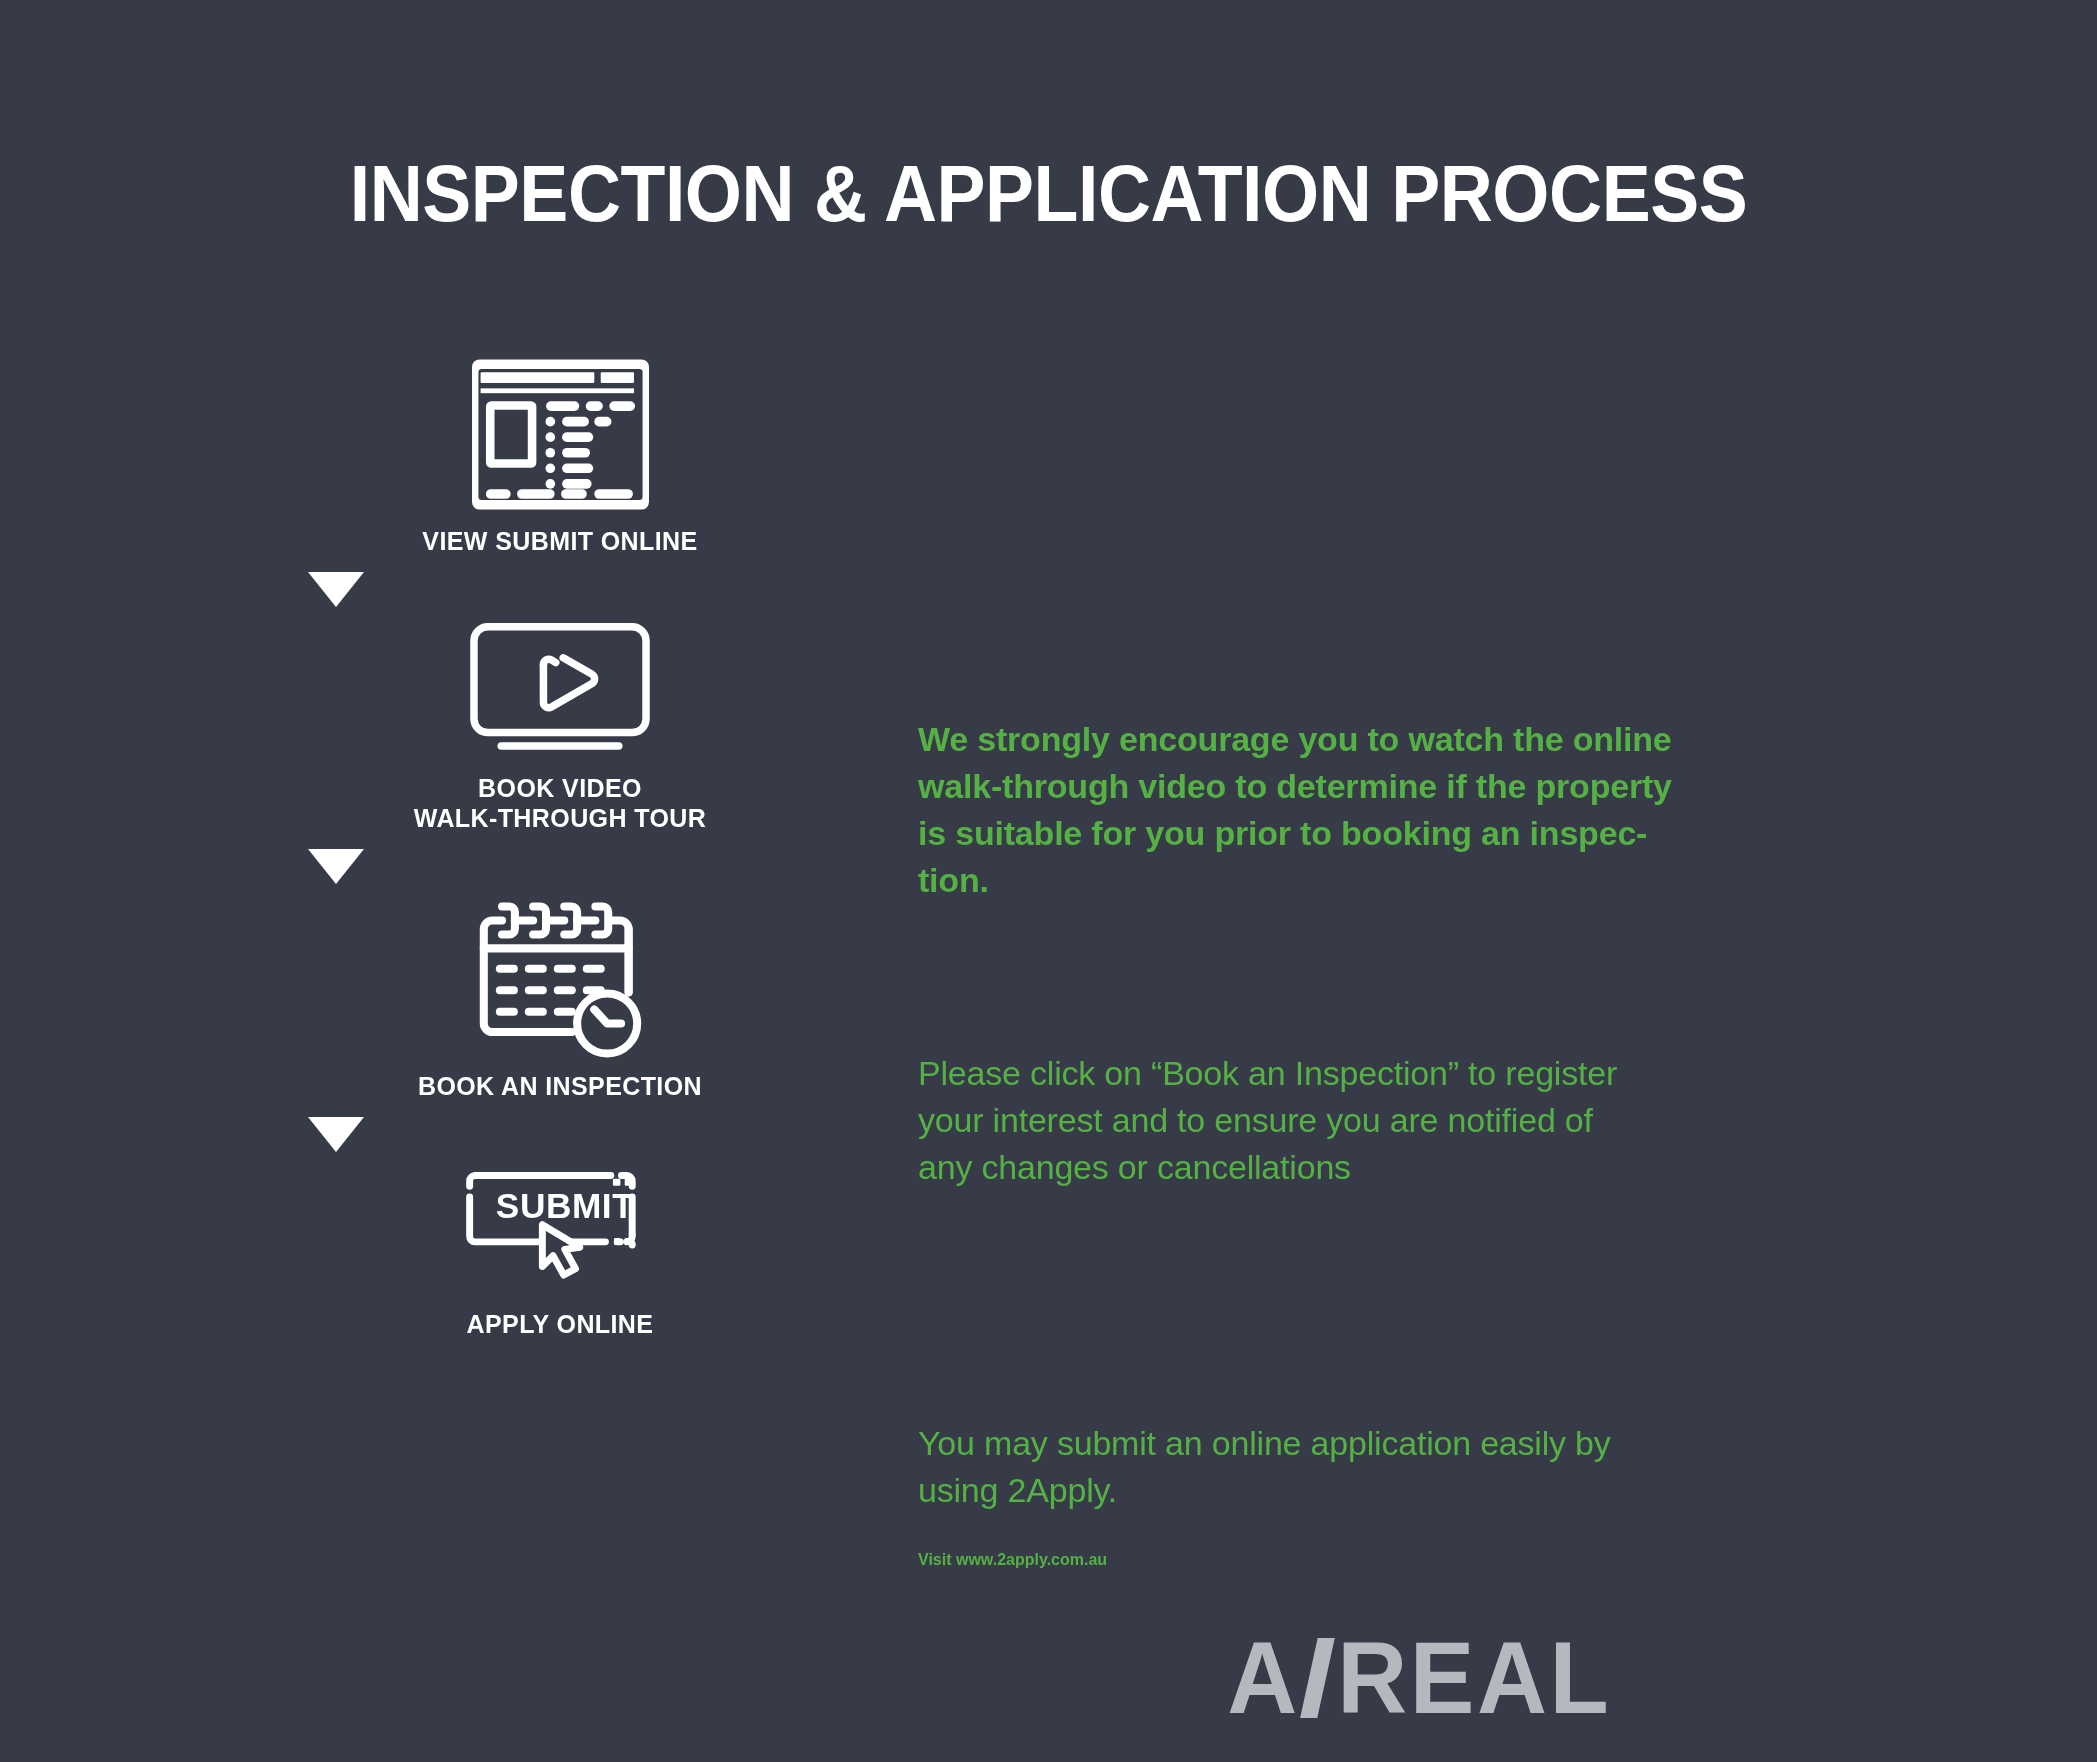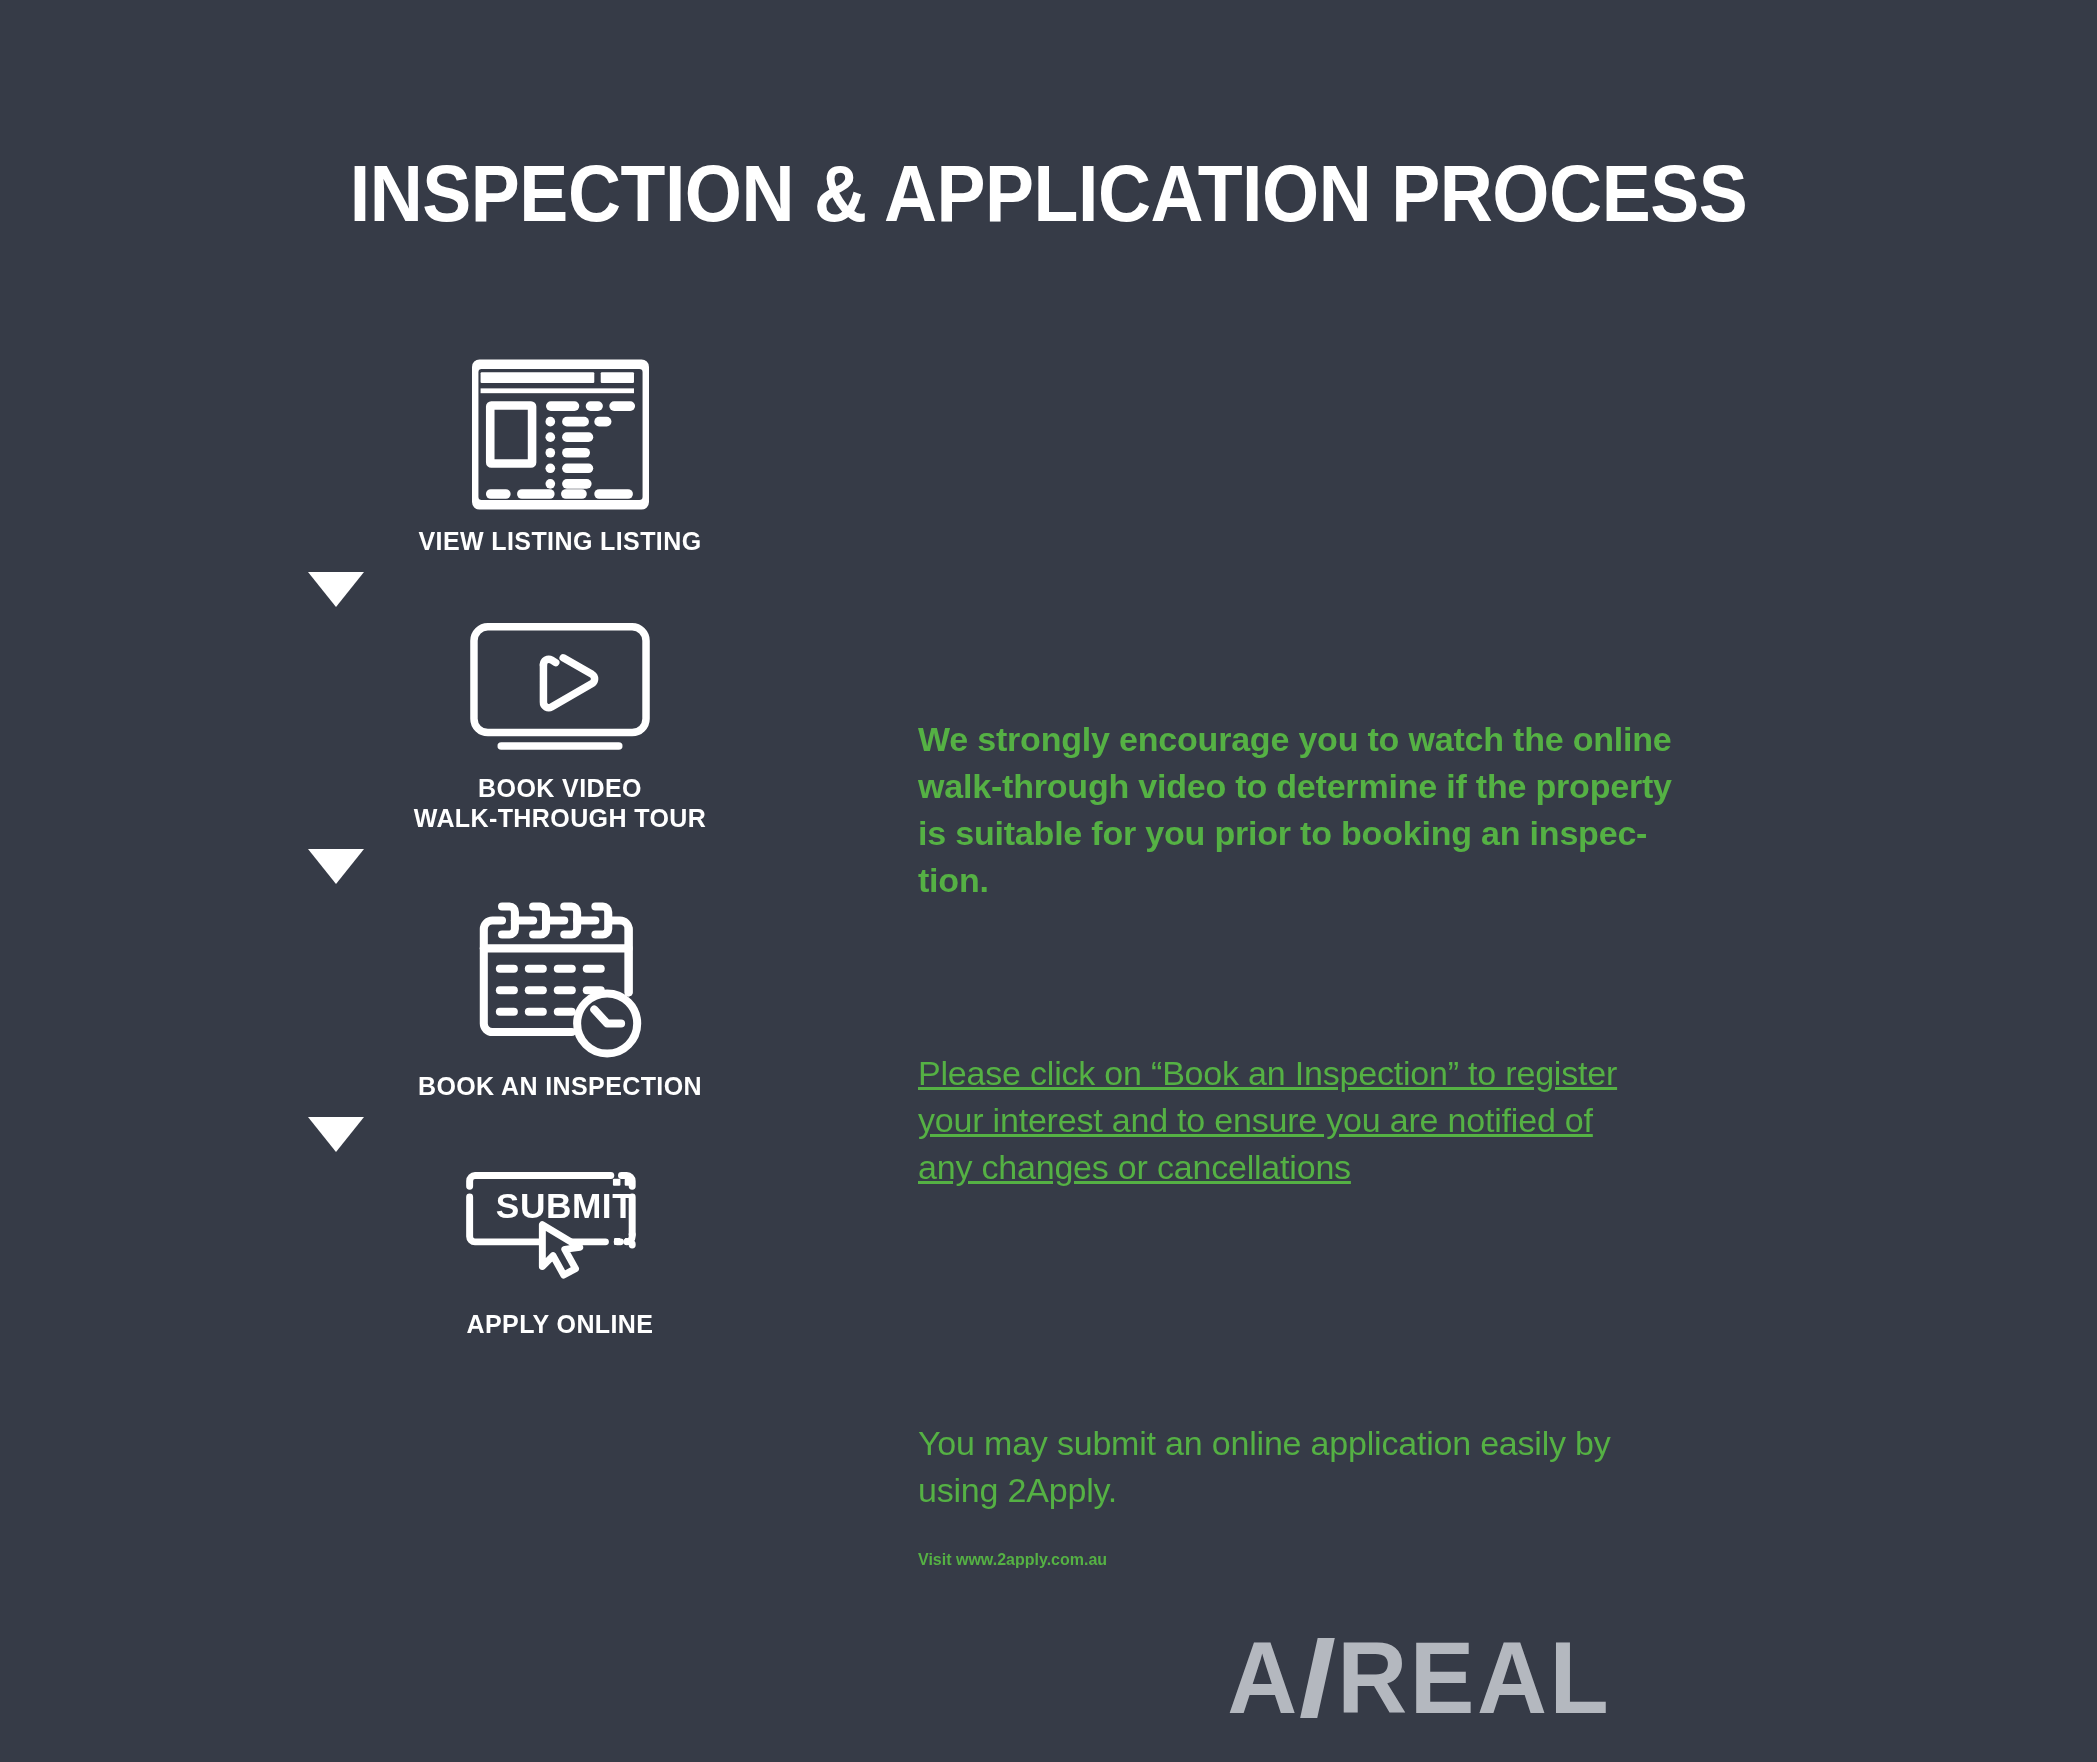--- a/index.html
+++ b/index.html
@@ -59,21 +59,21 @@
     color:#55b144;
     font-size:34px;
     line-height:1.38;
     letter-spacing:-0.2px;
     width:970px;
     left:918px;
     white-space:pre-line;
   }
   .p1{ top:412px; }
   .p2{ top:716px;font-weight:bold; }
-  .p3{ top:1050px;text-decoration:underline; }
+  .p3{ top:1050px; }
   .p4{ top:1420px; }
   .visit{
     position:absolute;
     left:918px; top:1551px;
     color:#55b144;
     font-size:16px;
     font-weight:bold;
     letter-spacing:0px;
     white-space:nowrap;
   }
@@ -146,21 +146,21 @@
             <circle cx="146" cy="242" r="9"></circle>
             <rect x="168" y="233" width="55" height="18" rx="9"></rect>
 
             <rect x="26" y="252" width="46" height="18" rx="9"></rect>
             <rect x="84" y="252" width="70" height="18" rx="9"></rect>
             <rect x="166" y="252" width="48" height="18" rx="9"></rect>
             <rect x="228" y="252" width="72" height="18" rx="9"></rect>
           </g>
         </svg>
       </div>
-      <div class="step-label">VIEW LISTING LISTING</div>
+      <div class="step-label">VIEW SUBMIT ONLINE</div>
     </div>
 
     <div class="arrow"></div>
 
     <div class="step">
       <div class="icon-box">
         <svg width="182" height="140" viewBox="0 0 340 262" aria-hidden="true">
           <g fill="none" stroke="#ffffff" stroke-width="14" stroke-linecap="round" stroke-linejoin="round">
             <rect x="9" y="9" width="322" height="198" rx="26"></rect>
 

